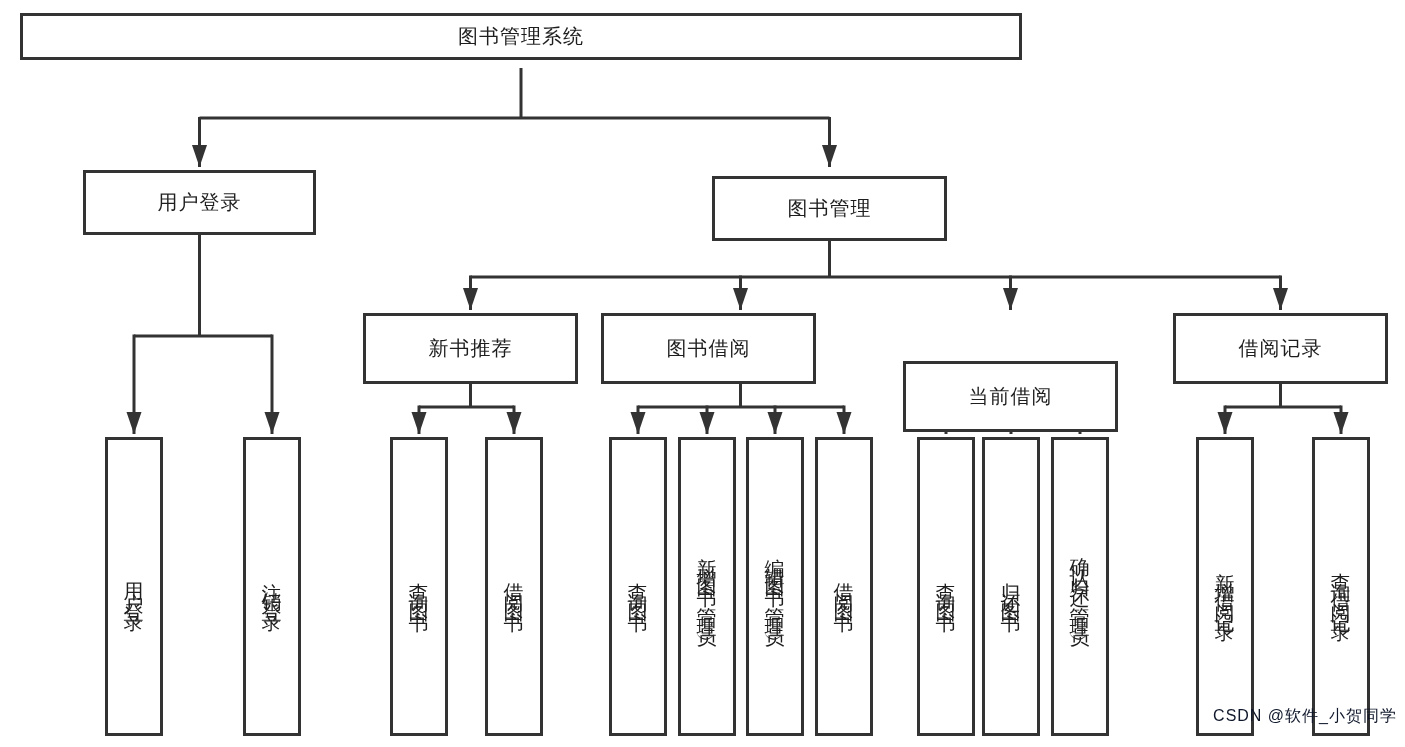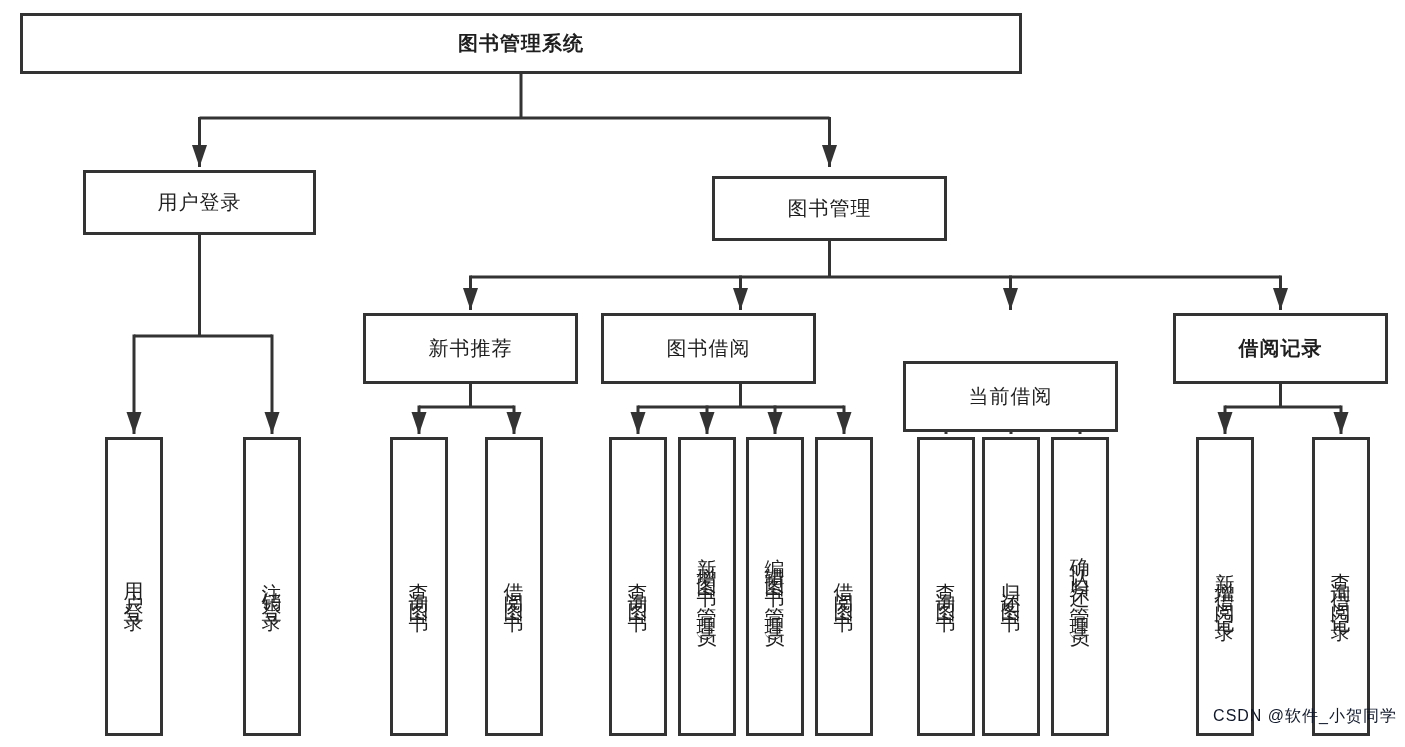--- a/index.html
+++ b/index.html
@@ -40,30 +40,30 @@
   .node.v .vtext {
     writing-mode: vertical-rl;
     text-orientation: mixed;
     font-size: 20px;
     letter-spacing: 10px;
     line-height: 1;
     white-space: nowrap;
     color: #1e1e1e;
   }
   
-  .n-root   { left: 20px;  top: 13px;  width: 1002px; height: 61px; font-weight: bold; }
+  .n-root   { left: 20px;  top: 13px;  width: 1002px; height: 47px; }
   
   .n-l2a    { left: 83px;  top: 170px; width: 233px;  height: 65px; }
   .n-l2b    { left: 712px; top: 176px; width: 235px;  height: 65px; }
   
   .n-l3     { top: 313px; width: 215px; height: 71px; }
   .n-l3a    { left: 363px; }
   .n-l3b    { left: 601px; justify-content: center; }
   .n-l3c    { left: 903px; margin-top: 48px; }
-  .n-l3d    { left: 1173px; font-weight: bold; }
+  .n-l3d    { left: 1173px; }
   
   .leaf     { top: 437px; width: 58px; height: 299px; }
   .lf1  { left: 105px; }
   .lf2  { left: 243px; }
   .lf3  { left: 390px; }
   .lf4  { left: 485px; }
   .lf5  { left: 609px; }
   .lf6  { left: 678px; }
   .lf7  { left: 746px; }
   .lf8  { left: 815px; }

